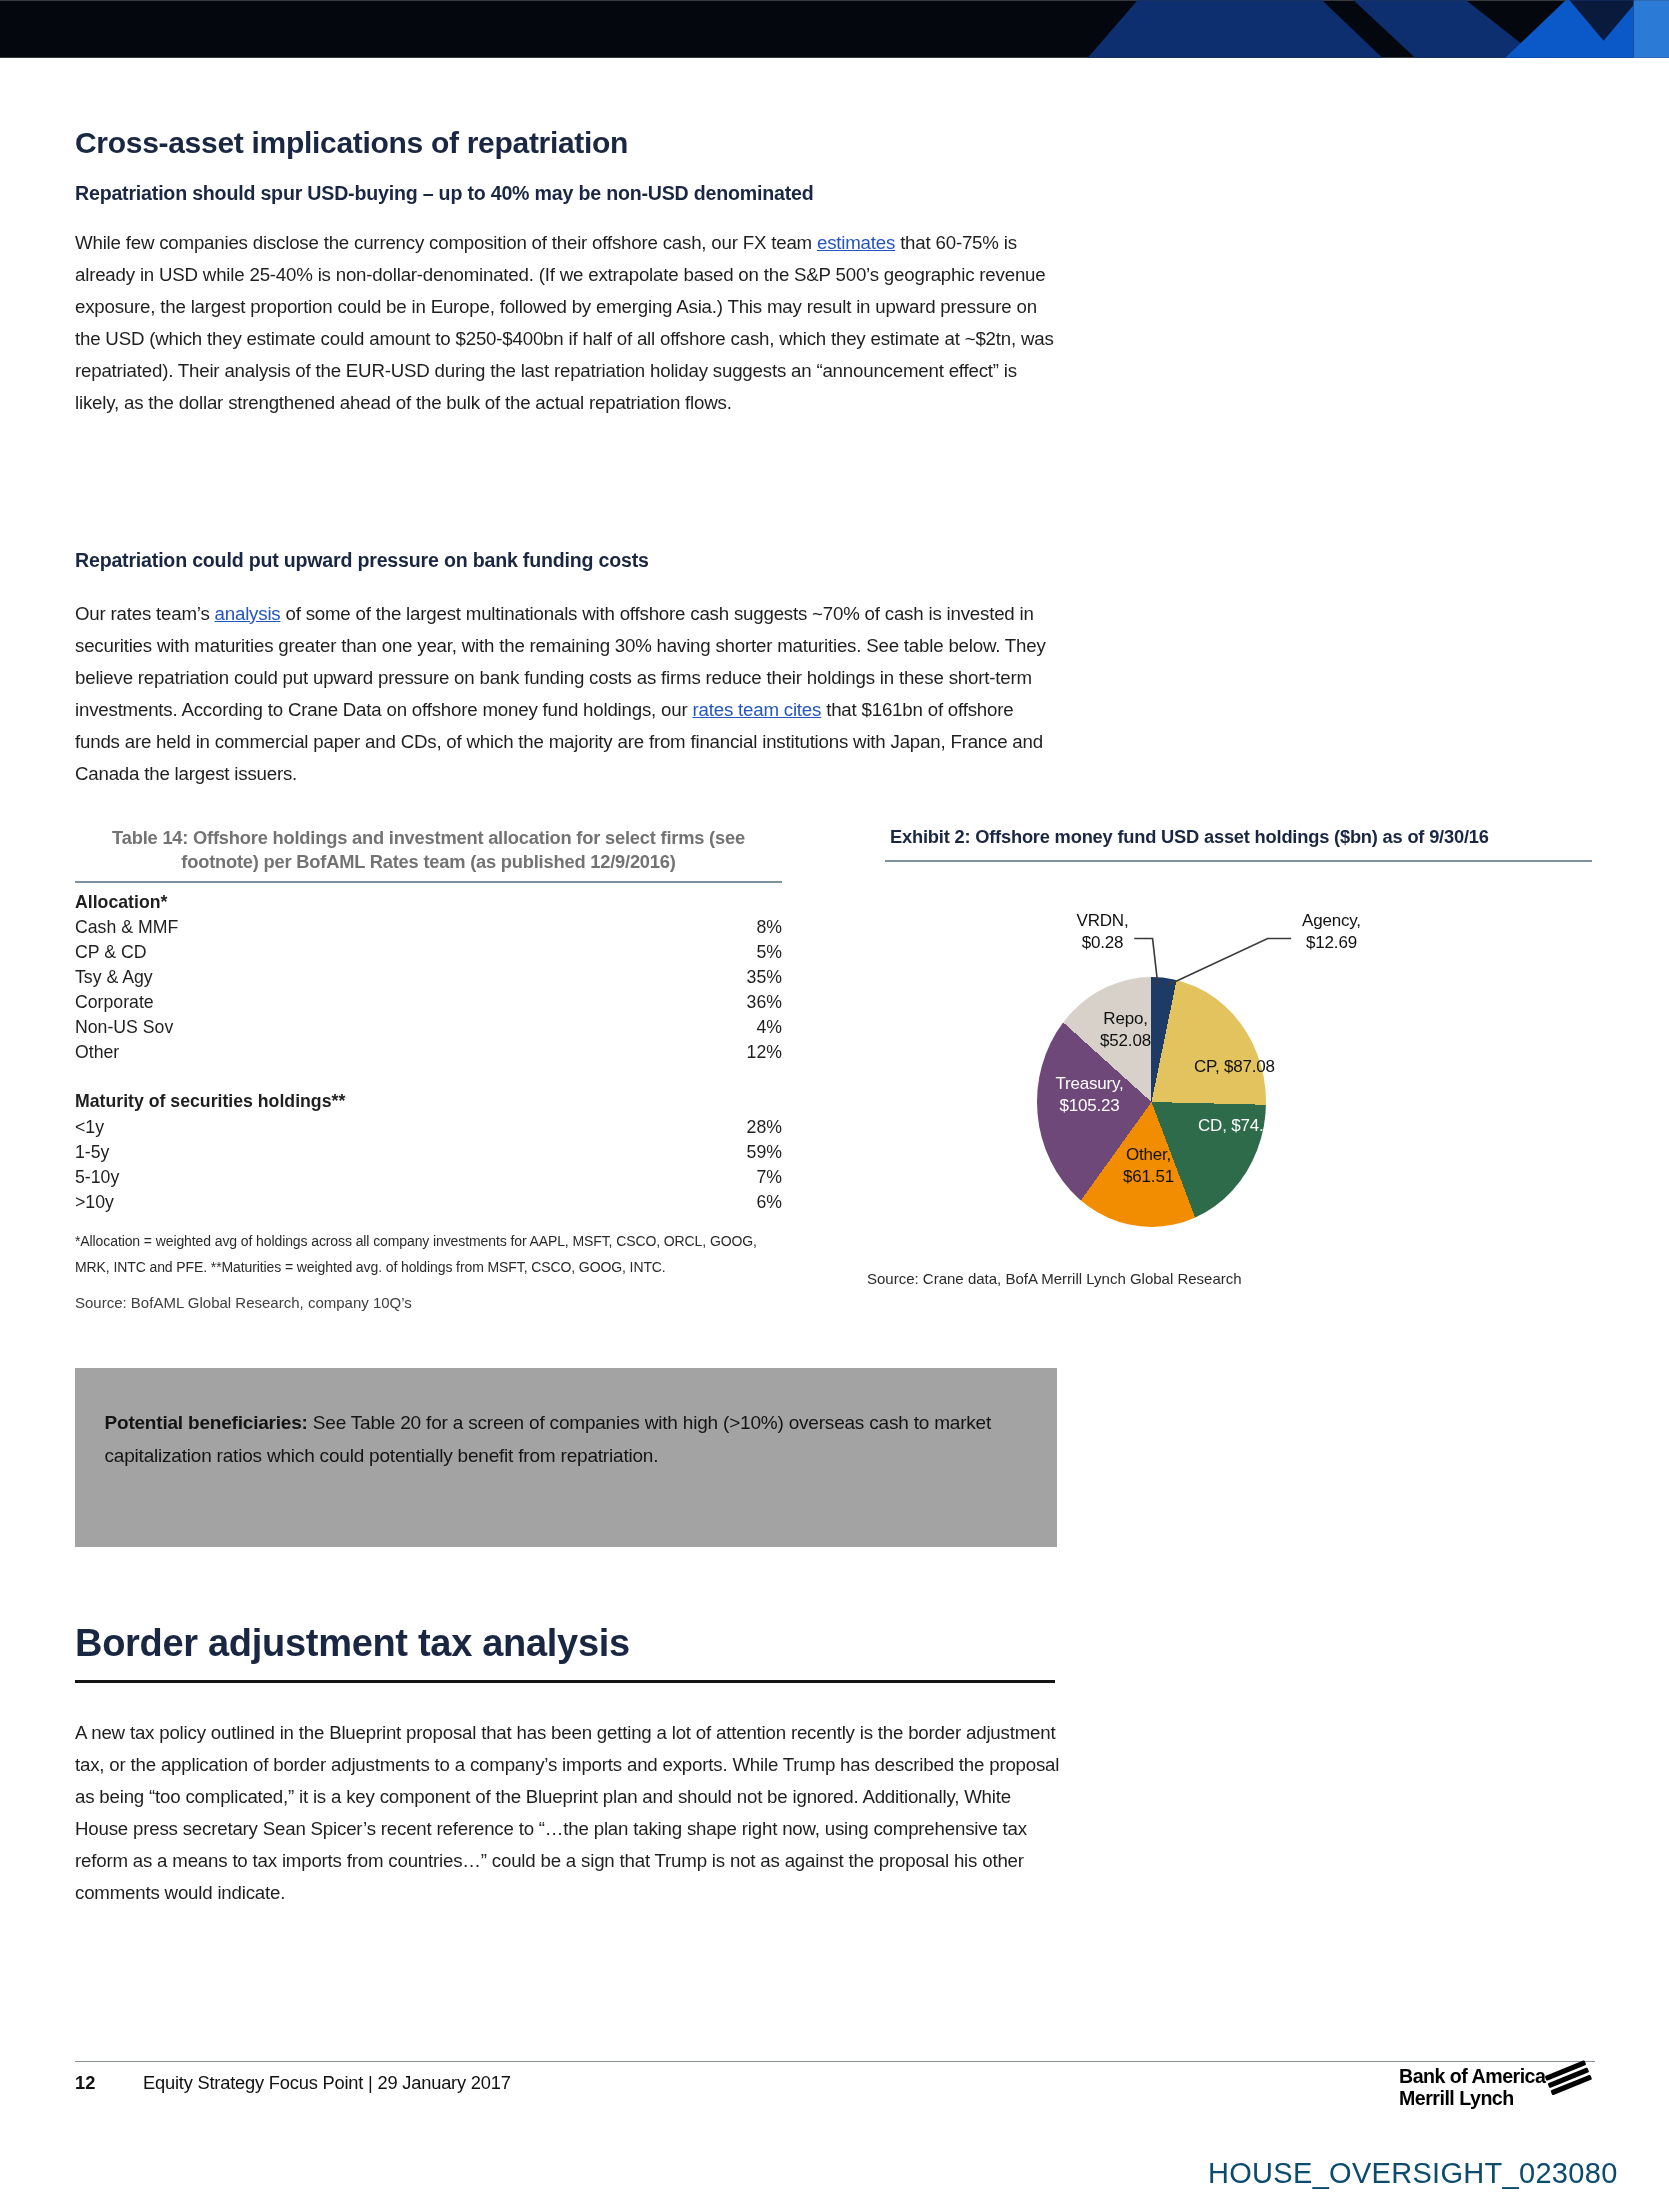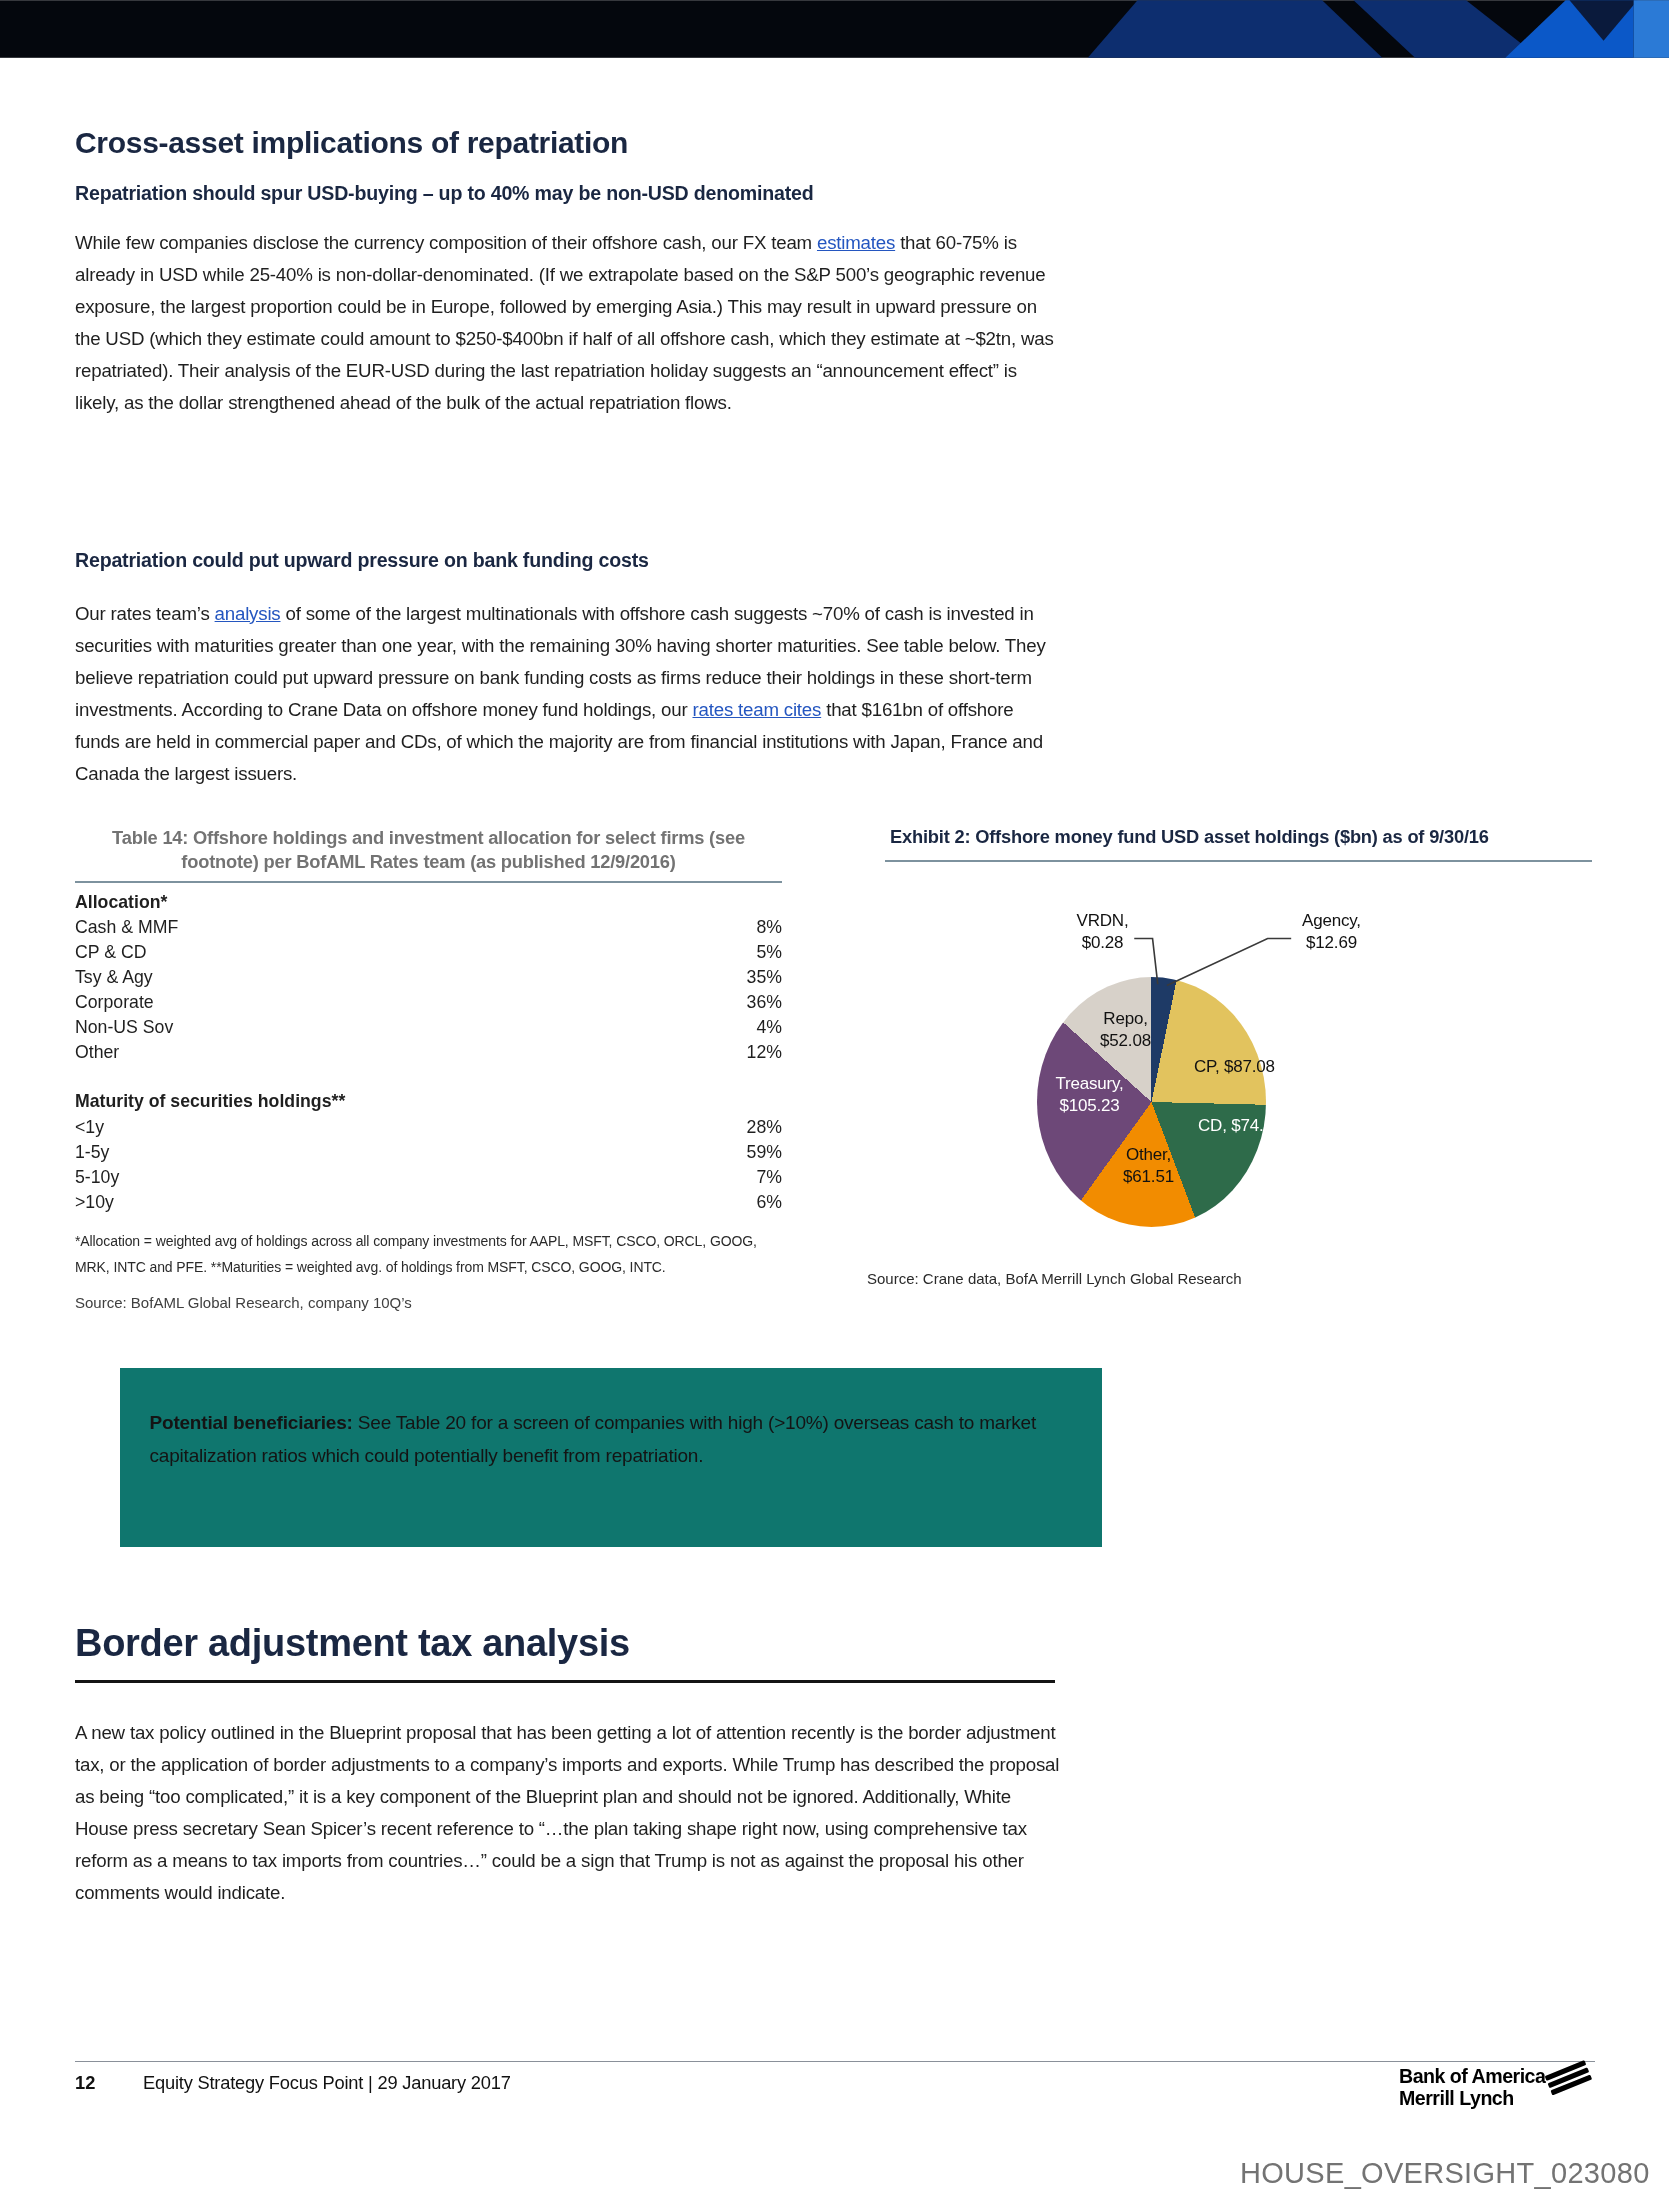--- a/index.html
+++ b/index.html
@@ -40,34 +40,34 @@
   .lbl-vrdn{left:193px;top:84px;width:85px;}
   .lbl-agency{left:412px;top:84px;width:105px;}
   .lbl-repo{left:206px;top:182px;width:105px;}
   .lbl-cp{left:327px;top:230px;width:124px;text-align:left;}
   .lbl-cd{left:331px;top:289px;width:124px;text-align:left;}
   .lbl-other{left:229px;top:318px;width:105px;}
   .lbl-treasury{left:157px;top:247px;width:131px;}
   .leader-svg{position:absolute;left:0;top:0;width:730px;height:461px;pointer-events:none;}
   .ex-src{position:absolute;left:0px;top:444px;font-size:15px;color:#2a2a2a;text-align:center;}
   
-  .callout{left:75px;top:1368px;width:982px;height:179px;background:#0f766e;box-sizing:border-box;padding:38px 46px 0 29.5px;margin-left:45px;}
+  .callout{left:75px;top:1368px;width:982px;height:179px;background:#a3a3a3;box-sizing:border-box;padding:38px 46px 0 29.5px;}
   .callout p{margin:0;font-size:19px;line-height:33px;letter-spacing:-0.2px;color:#141414;}
   .callout b{font-weight:700;}
   
   .h2{left:75px;top:1622px;font-size:38px;font-weight:700;color:#1a2742;letter-spacing:-0.3px;}
   .h2-rule{left:75px;top:1680px;width:980px;height:3.3px;background:#141414;}
   .para3{top:1698px;}
   
   .foot-rule{left:75px;top:2061px;width:1520px;height:1.3px;background:#8a9099;}
   .foot-num{left:75px;top:2072px;font-size:18.3px;font-weight:700;color:#111;}
   .foot-txt{left:143px;top:2072px;font-size:18.3px;color:#111;letter-spacing:-0.2px;}
   .logo-text{left:1399px;top:2066px;width:157px;font-size:19.6px;line-height:21.6px;font-weight:700;color:#000;letter-spacing:-0.5px;}
   .logo-flag{left:1543px;top:2059px;}
-  .stamp{left:1208px;top:2157px;font-size:29px;color:#737373;letter-spacing:0.3px;margin-left:32px;}
+  .stamp{left:1208px;top:2157px;font-size:29px;color:#0c4a6e;letter-spacing:0.3px;}
 </style>
 </head>
 <body>
 
 <div class="abs banner">
   <svg width="1669" height="58" viewBox="0 0 2550 88">
     <rect x="0" y="0" width="2550" height="88" fill="#04070d"></rect>
     <polygon fill="#0d2e6f" points="1738,0 2020,0 2112,88 1662,88"></polygon>
     <polygon fill="#0d2e6f" points="2068,0 2240,0 2352,88 2162,88"></polygon>
     <polygon fill="#0b58c8" points="2392,0 2496,0 2496,88 2300,88"></polygon>

